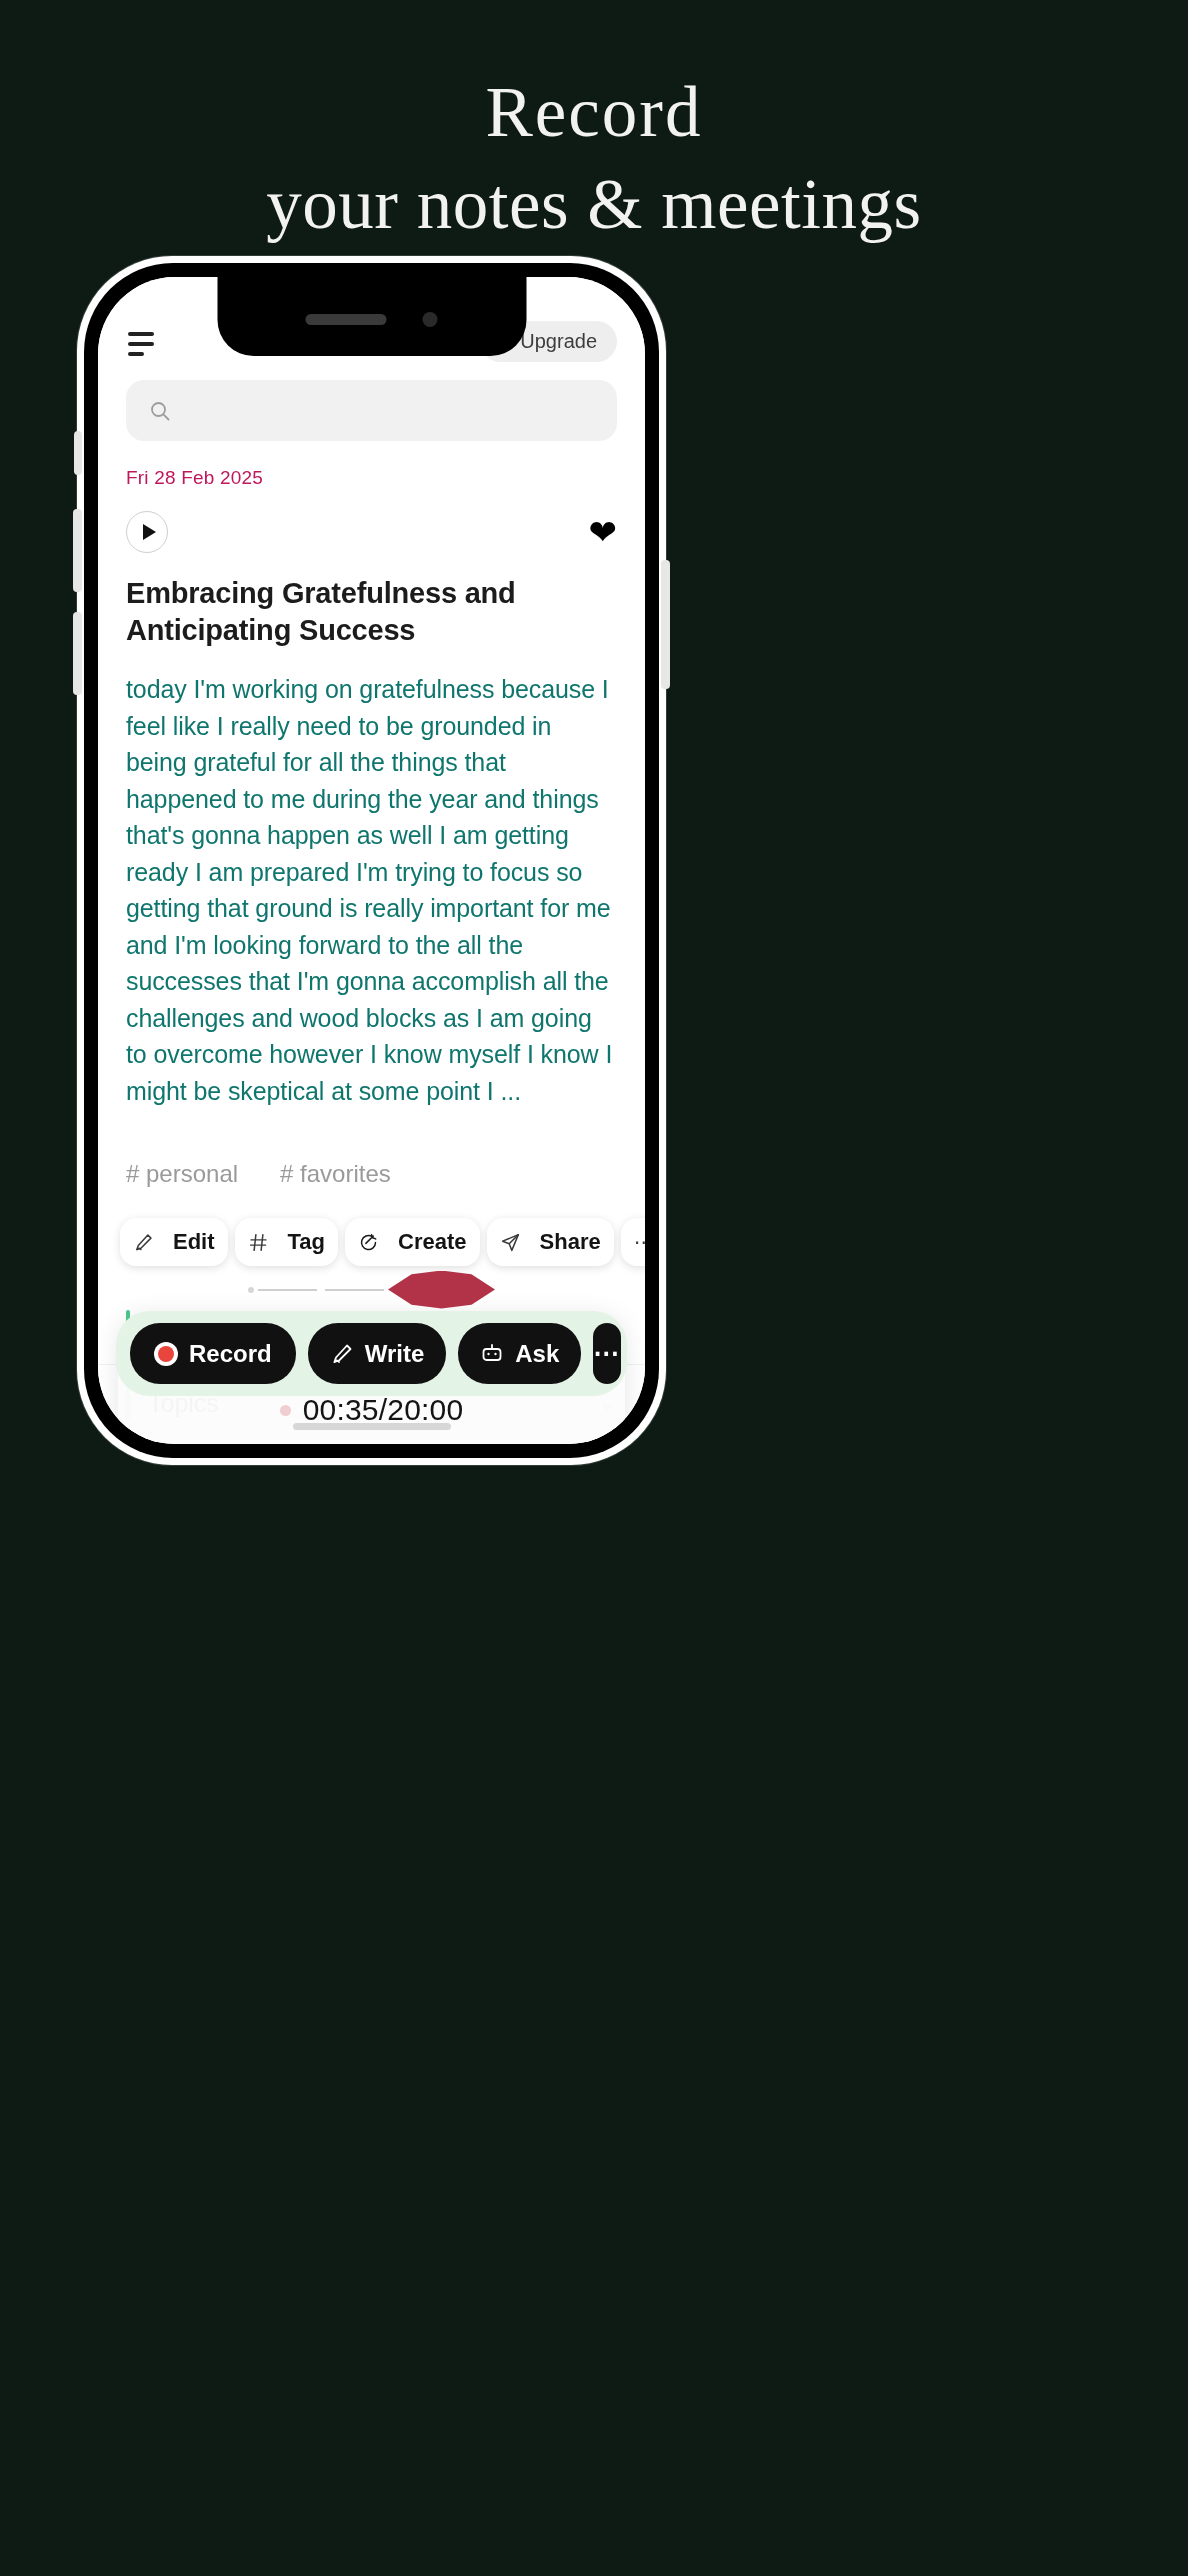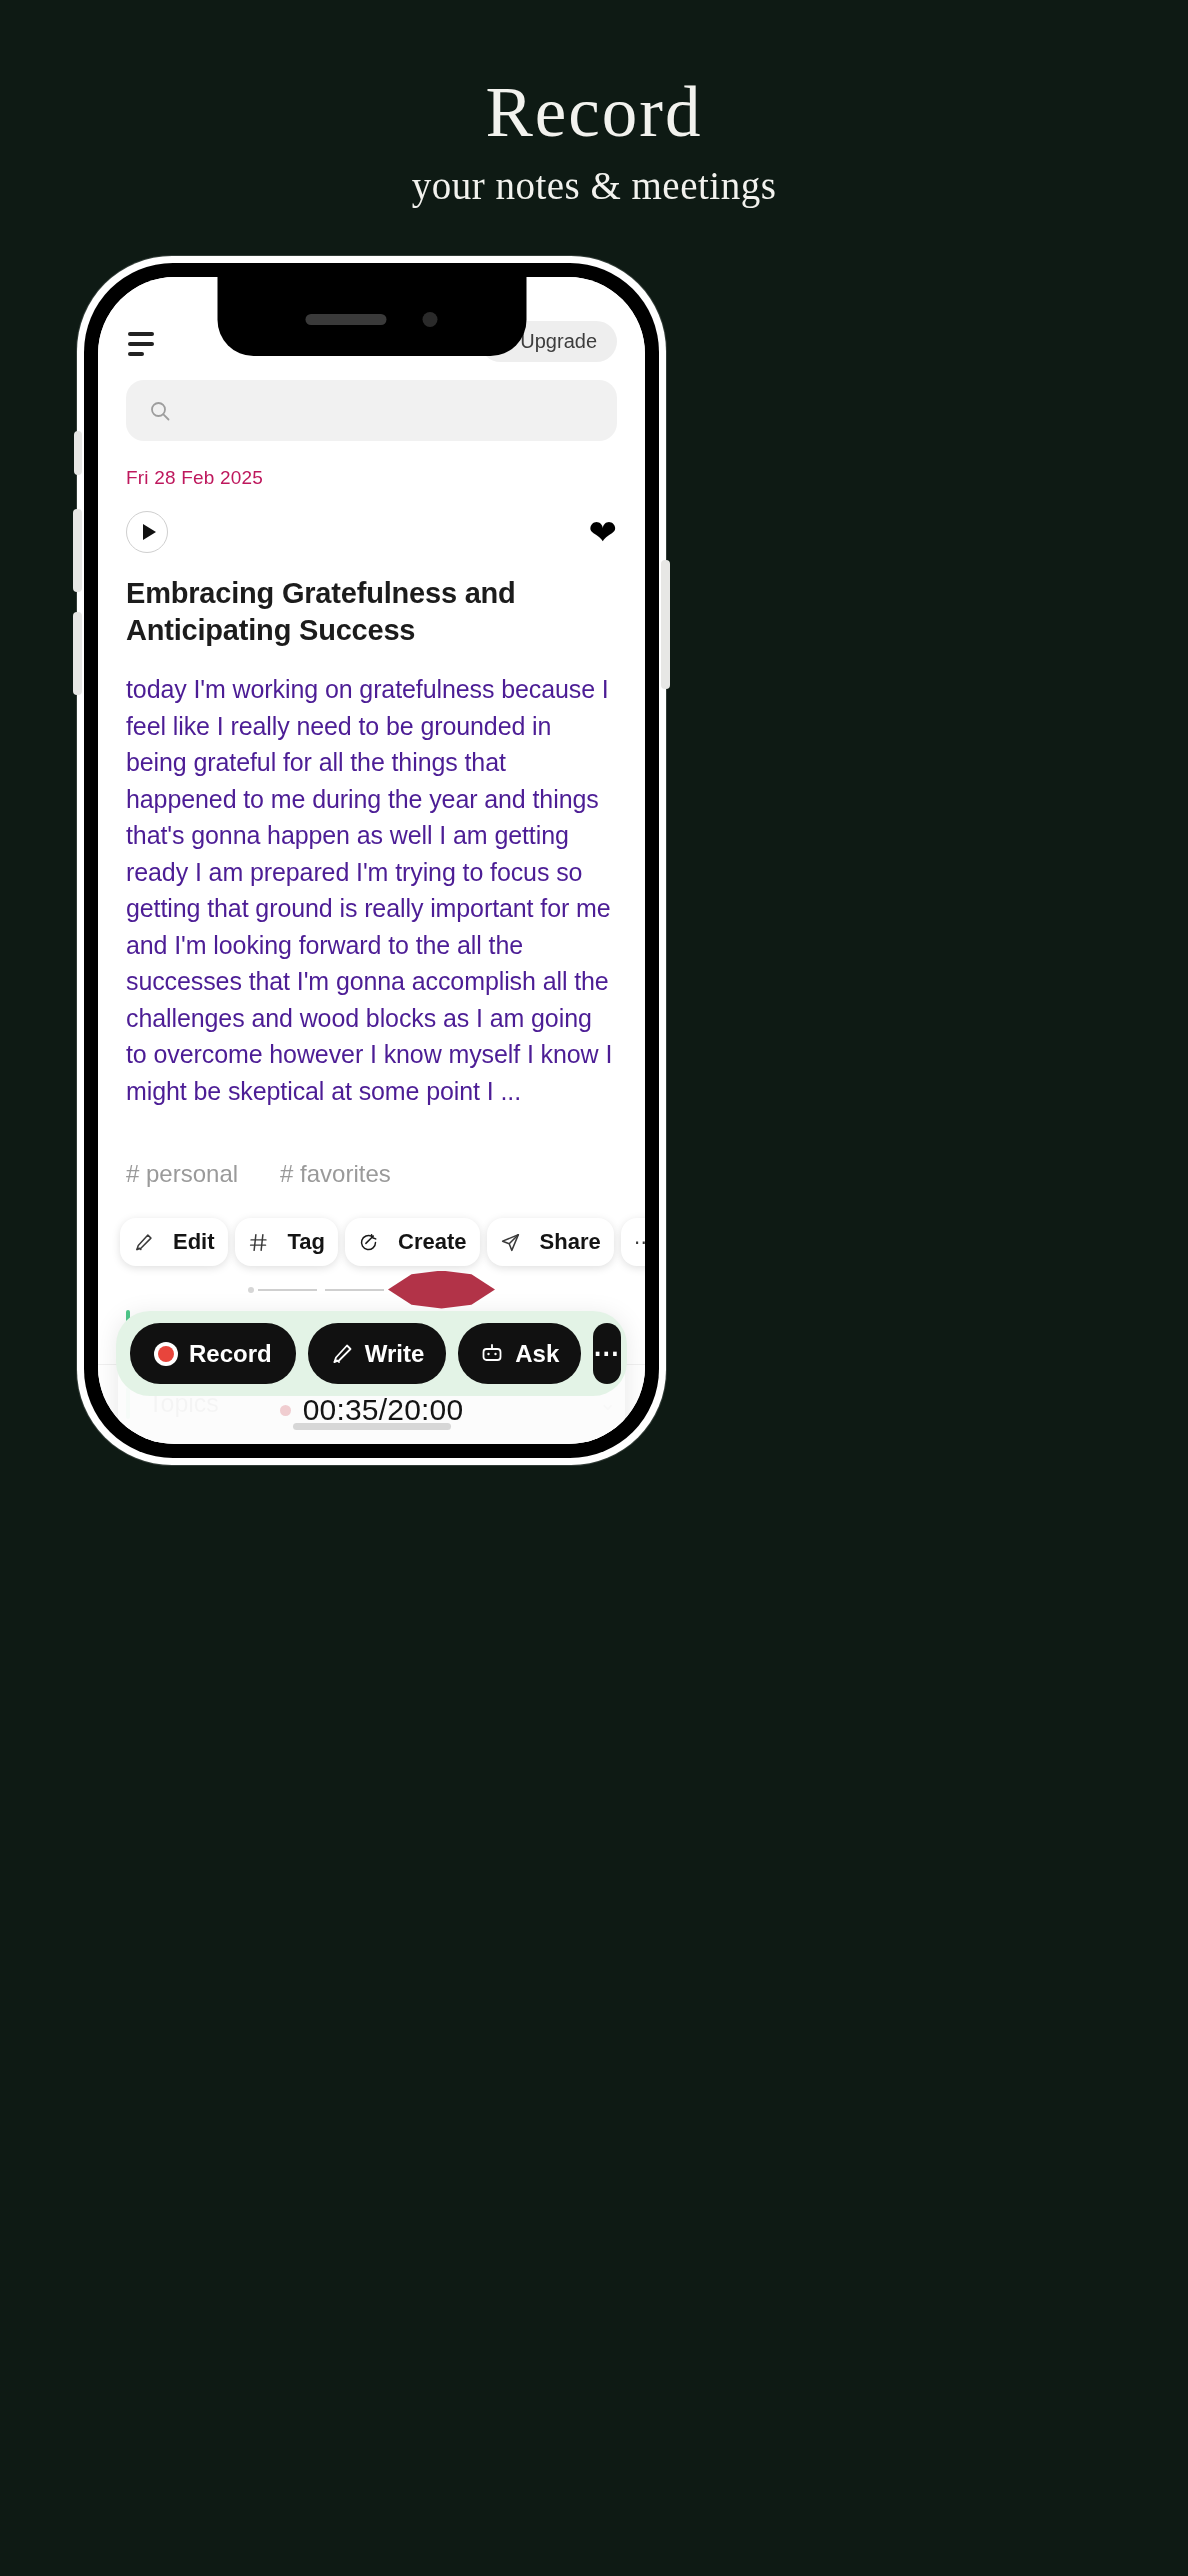--- a/index.html
+++ b/index.html
@@ -20,21 +20,21 @@
   .hero-title {
     font-family:"Liberation Serif", serif;
     font-size:71px;
     line-height:1.0;
     color:#f2f2ee;
     letter-spacing:2px;
     font-weight:400;
   }
   .hero-sub {
     font-family:"Liberation Serif", serif;
-    font-size:39px;
+    font-size:71px;
     line-height:1.15;
     color:#f2f2ee;
     margin-top:16px;
     font-weight:400;
     letter-spacing:0.5px;
   }
 
   
   .phone-outer {
     position:absolute;
@@ -125,21 +125,21 @@
     margin-left:4px;
   }
   .heart { font-size:34px; color:#000; line-height:1; }
 
   .note-title {
     margin-top:22px; font-size:29px; line-height:1.28;
     color:#1c1c1c; font-weight:600; letter-spacing:-0.2px;
   }
   .note-body {
     margin-top:22px; font-size:25px; line-height:1.46;
-    color:#4c1d95; letter-spacing:-0.1px;
+    color:#0f766e; letter-spacing:-0.1px;
   }
   .note-tags { margin-top:51px; font-size:24px; color:#9a9a9a; display:flex; gap:42px; }
 
   
   .actions {
     margin-top:30px; padding:0 22px 0 22px;
     display:flex; gap:7px; align-items:center; justify-content:space-between;
   }
   .chip {
     background:#fff; border-radius:16px;

